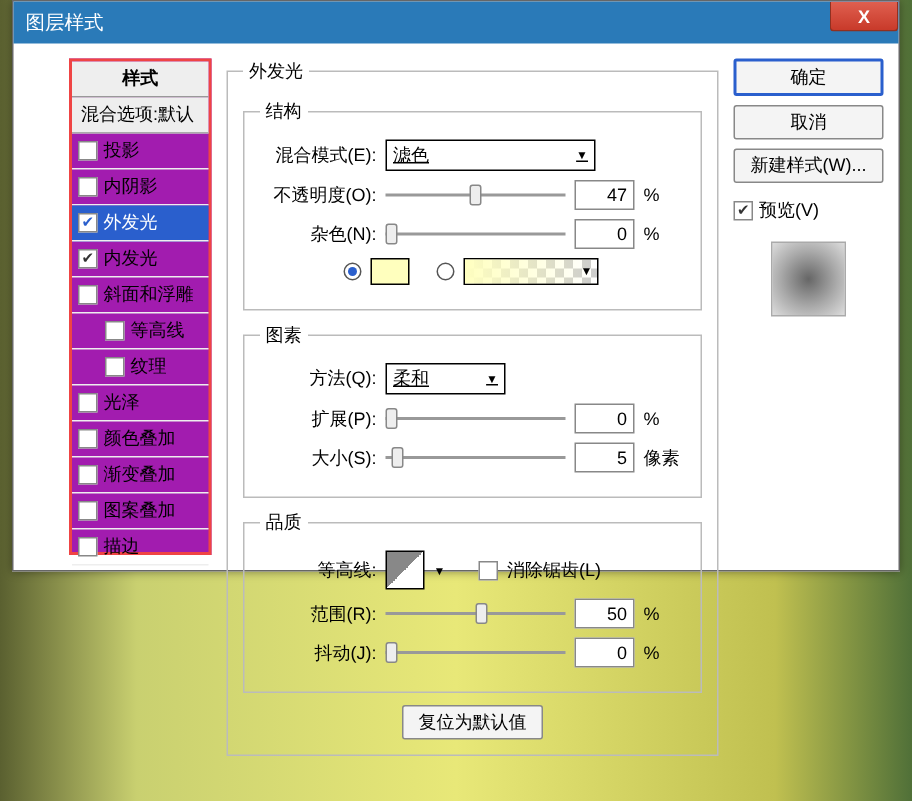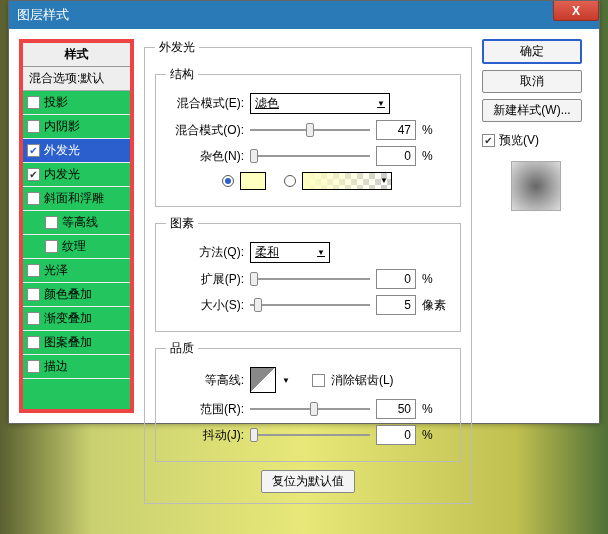--- a/index.html
+++ b/index.html
@@ -11,21 +11,21 @@
     font-family: "Microsoft YaHei", Tahoma, sans-serif;
     font-size: 12px;
     background: linear-gradient(to right, #5a6030 0%, #c9d070 15%, #e8e878 50%, #c0c050 85%, #507038 100%);
     overflow: hidden;
   }
   .dialog {
     position: absolute;
     left: 8px;
     top: 0;
     width: 592px;
-    height: 424px;
+    height: 381px;
     background: #fff;
     border: 1px solid #666;
     box-shadow: 0 0 6px rgba(0,0,0,0.4);
   }
   .titlebar {
     height: 28px;
     background: linear-gradient(to bottom, #2a7ab8, #2a7ab8);
     color: #fff;
     padding: 0 8px;
     display: flex;
@@ -53,22 +53,23 @@
     font-family: Arial;
   }
   .content {
     display: flex;
     padding: 10px;
     gap: 10px;
     height: calc(100% - 28px);
   }
   .style-list {
     width: 118px;
-    border: 4px solid #ef4444;
-    background: #22c55e;
+    border: 2px solid #ef4444;
+    background: #a21caf;
+    margin-left: 27px;
   }
   .style-list .hdr {
     background: #eee;
     border-bottom: 1px solid #999;
     padding: 3px 6px;
     text-align: center;
     font-weight: bold;
   }
   .style-list .subhdr {
     background: #eee;
@@ -313,21 +314,21 @@
 
           <div class="form-row">
             <span class="lbl">混合模式(E):</span>
             <div class="combo" style="min-width:140px">
               <span>滤色</span>
               <span class="arrow">▼</span>
             </div>
           </div>
 
           <div class="form-row">
-            <span class="lbl">混合模式(O):</span>
+            <span class="lbl">不透明度(O):</span>
             <div class="slider">
               <div class="slider-track"></div>
               <div class="slider-thumb" style="left:47%"></div>
             </div>
             <input class="num-input" value="47" style="">
             <span class="unit">%</span>
           </div>
 
           <div class="form-row">
             <span class="lbl">杂色(N):</span>

